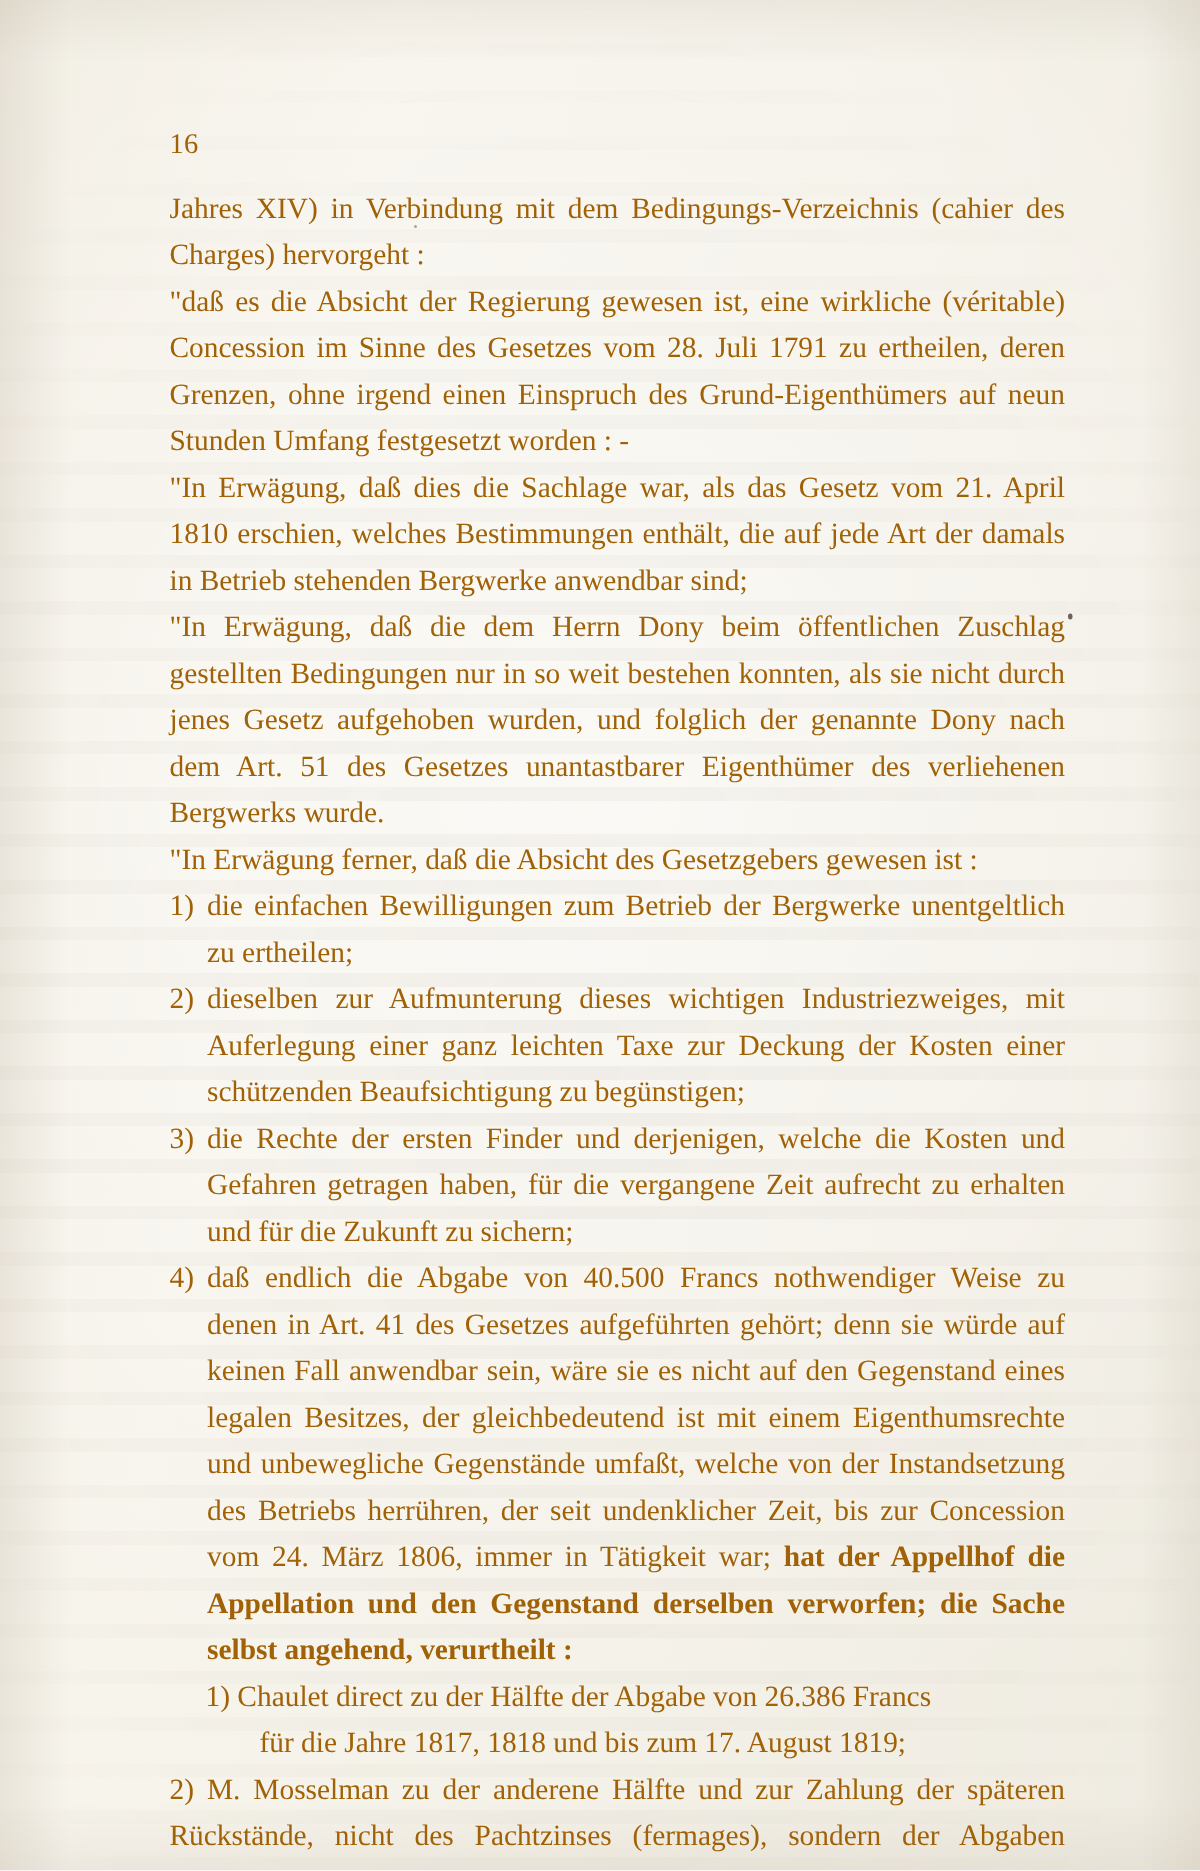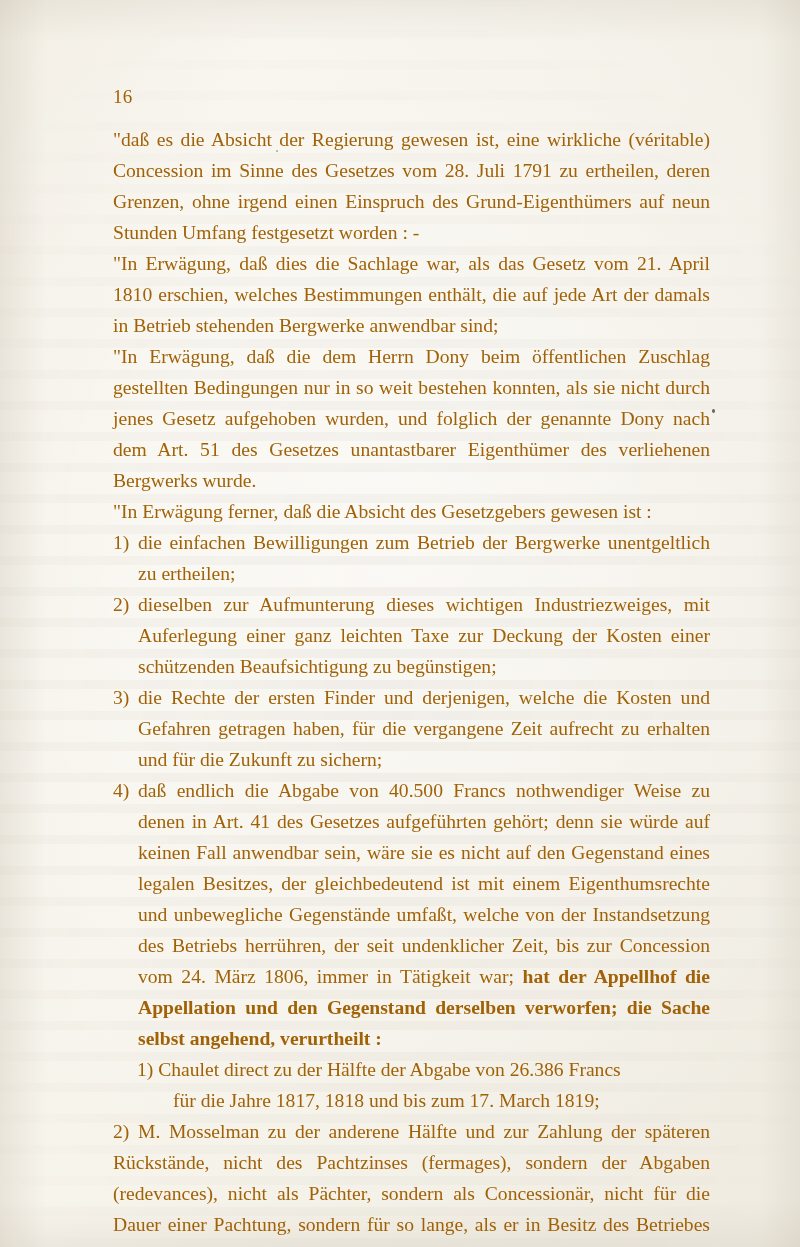--- a/index.html
+++ b/index.html
@@ -150,20 +150,21 @@
 
   <div class="speck"></div>
   <div class="speck s2"></div>
 
   <div class="content">
 
     <div class="folio">16</div>
 
     <div class="body">
 
+      <p class="para">Jahres XIV) in Verbindung mit dem Bedingungs-Verzeichnis (cahier des Charges) hervorgeht :</p>
       <p class="para">"daß es die Absicht der Regierung gewesen ist, eine wirkliche (véritable) Concession im Sinne des Gesetzes vom 28. Juli 1791 zu ertheilen, deren Grenzen, ohne irgend einen Einspruch des Grund-Eigenthümers auf neun Stunden Umfang festgesetzt worden : -</p>
       <p class="para">"In Erwägung, daß dies die Sachlage war, als das Gesetz vom 21. April 1810 erschien, welches Bestimmungen enthält, die auf jede Art der damals in Betrieb stehenden Bergwerke anwendbar sind;</p>
       <p class="para">"In Erwägung, daß die dem Herrn Dony beim öffentlichen Zuschlag gestellten Bedingungen nur in so weit bestehen konnten, als sie nicht durch jenes Gesetz aufgehoben wurden, und folglich der genannte Dony nach dem Art. 51 des Gesetzes unantastbarer Eigenthümer des verliehenen Bergwerks wurde.</p>
       <p class="para">"In Erwägung ferner, daß die Absicht des Gesetzgebers gewesen ist :</p>
 
       <ol class="numlist">
         <li>
           <span class="marker">1)</span><span>die einfachen Bewilligungen zum Betrieb der Bergwerke unentgeltlich zu ertheilen;</span>
         </li>
         <li>
@@ -173,21 +174,21 @@
           <span class="marker">3)</span><span>die Rechte der ersten Finder und derjenigen, welche die Kosten und Gefahren getragen haben, für die vergangene Zeit aufrecht zu erhalten und für die Zukunft zu sichern;</span>
         </li>
         <li>
           <span class="marker">4)</span><span>daß endlich die Abgabe von 40.500 Francs nothwendiger Weise zu denen in Art. 41 des Gesetzes aufgeführten gehört; denn sie würde auf keinen Fall anwendbar sein, wäre sie es nicht auf den Gegenstand eines legalen Besitzes, der gleichbedeutend ist mit einem Eigenthumsrechte und unbewegliche Gegenstände umfaßt, welche von der Instandsetzung des Betriebs herrühren, der seit undenklicher Zeit, bis zur Concession vom 24. März 1806, immer in Tätigkeit war; </span><span class="bold">hat der Appellhof die Appellation und den Gegenstand derselben verworfen; die Sache selbst angehend, verurtheilt :</span>
         </li>
       </ol>
 
       <ol class="closing-list">
         <li class="li-1">
           <span class="first-line"><span>1)</span> <span>Chaulet direct zu der Hälfte der Abgabe von 26.386 Francs</span></span>
-          <span class="cont">für die Jahre 1817, 1818 und bis zum 17. March 1819;</span>
+          <span class="cont">für die Jahre 1817, 1818 und bis zum 17. August 1819;</span>
         </li>
         <li class="li-2">
           <span>2)</span> <span>M. Mosselman zu der anderene Hälfte und zur Zahlung der späteren Rückstände, nicht des Pachtzinses (fermages), sondern der Abgaben (redevances), nicht als Pächter, sondern als Concessionär, nicht für die Dauer einer Pachtung, sondern für so lange, als er in Besitz des Betriebes (exploitation) bleibt".</span>
         </li>
       </ol>
 
     </div>
   </div>
 </div>
 

